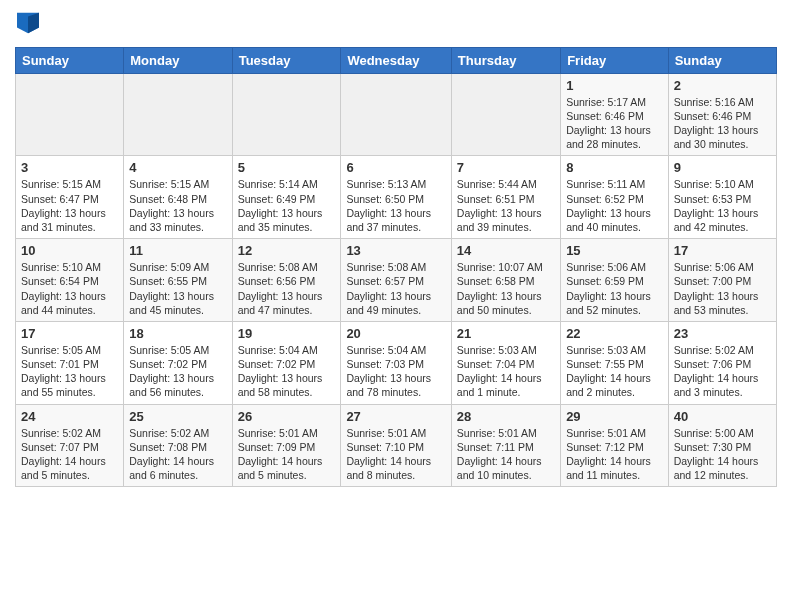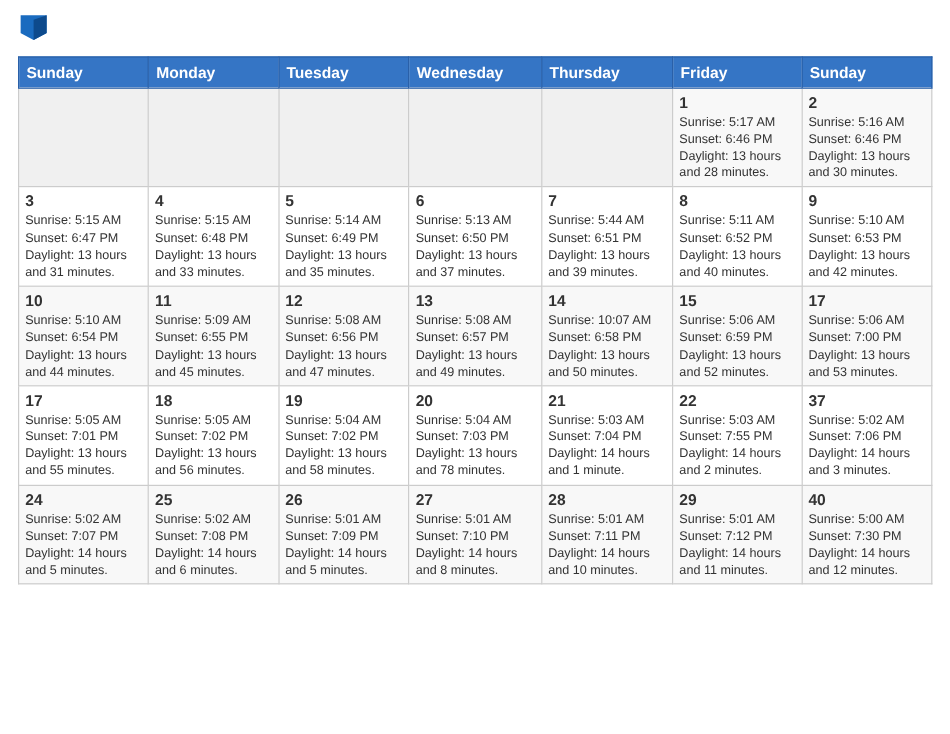--- a/index.html
+++ b/index.html
@@ -222,21 +222,21 @@
         </td>
         <td>
           <span class="day-num">21</span>
           <div class="cell-content"><span>Sunrise: 5:03 AM</span><br><span>Sunset: 7:04 PM</span><br><span>Daylight: 14 hours</span><br><span>and 1 minute.</span><br></div>
         </td>
         <td>
           <span class="day-num">22</span>
           <div class="cell-content"><span>Sunrise: 5:03 AM</span><br><span>Sunset: 7:55 PM</span><br><span>Daylight: 14 hours</span><br><span>and 2 minutes.</span><br></div>
         </td>
         <td>
-          <span class="day-num">37</span>
+          <span class="day-num">23</span>
           <div class="cell-content"><span>Sunrise: 5:02 AM</span><br><span>Sunset: 7:06 PM</span><br><span>Daylight: 14 hours</span><br><span>and 3 minutes.</span><br></div>
         </td>
       </tr>
       <tr>
         <td>
           <span class="day-num">24</span>
           <div class="cell-content"><span>Sunrise: 5:02 AM</span><br><span>Sunset: 7:07 PM</span><br><span>Daylight: 14 hours</span><br><span>and 5 minutes.</span><br></div>
         </td>
         <td>
           <span class="day-num">25</span>

